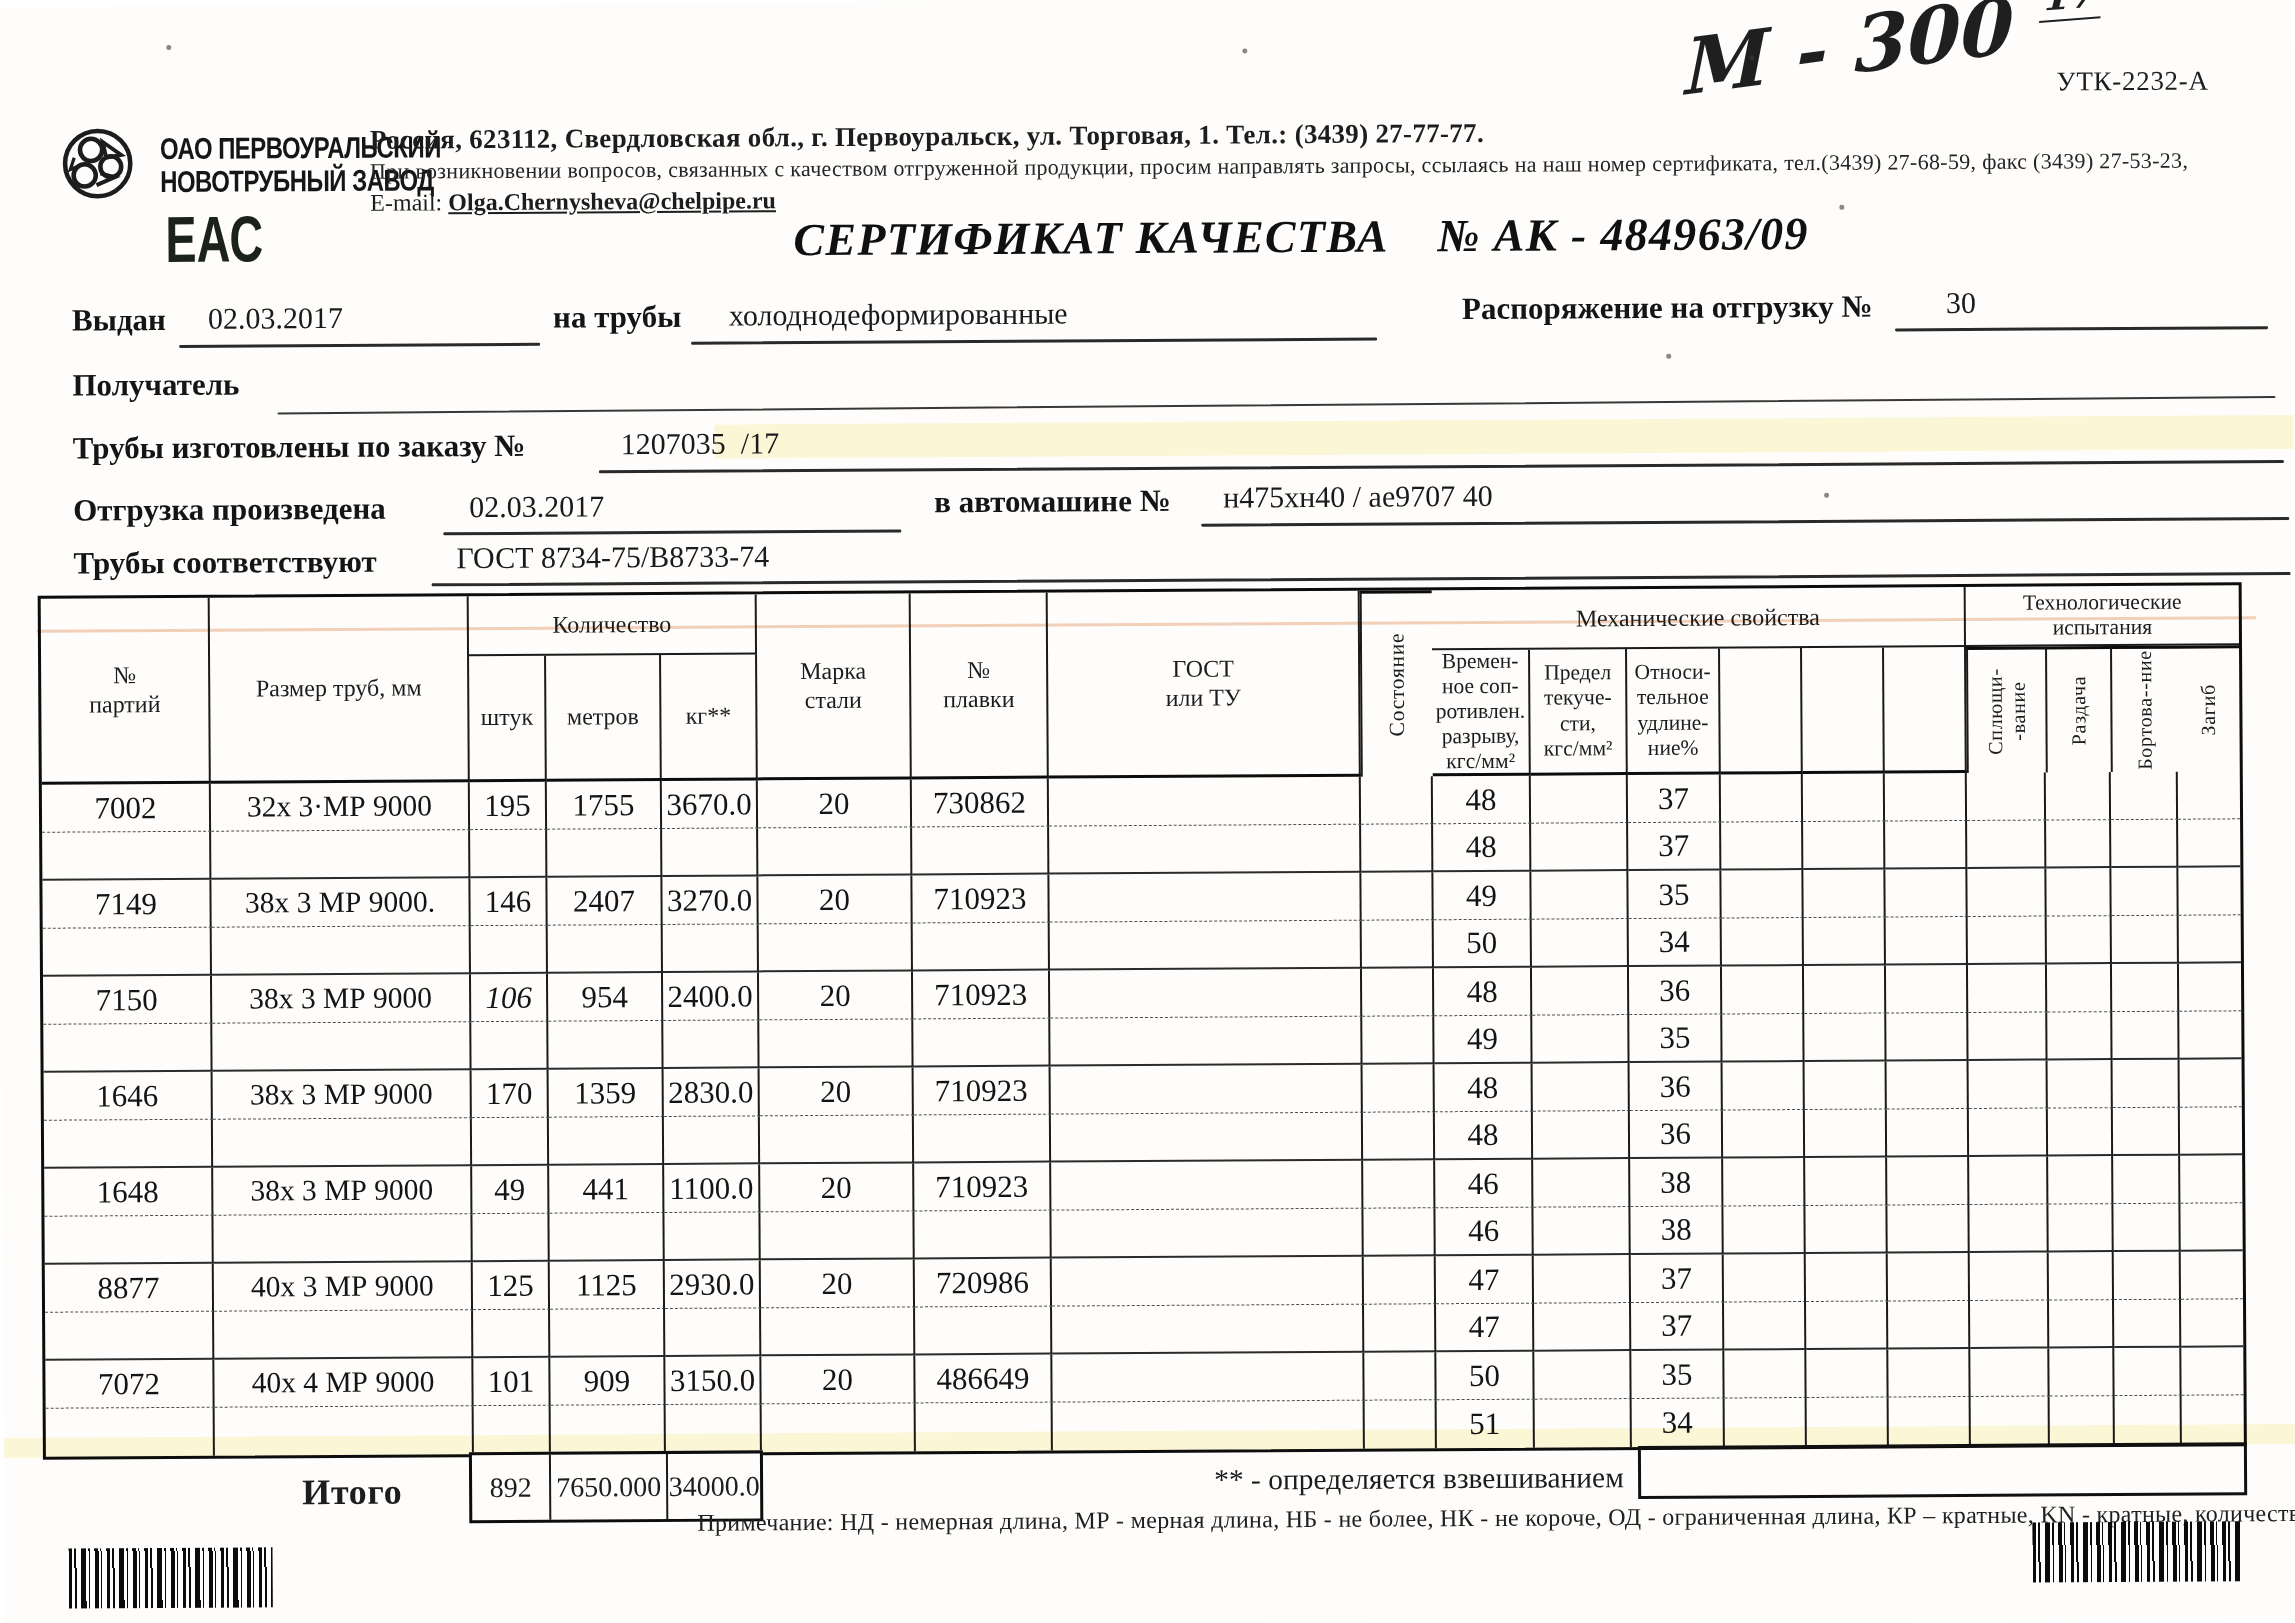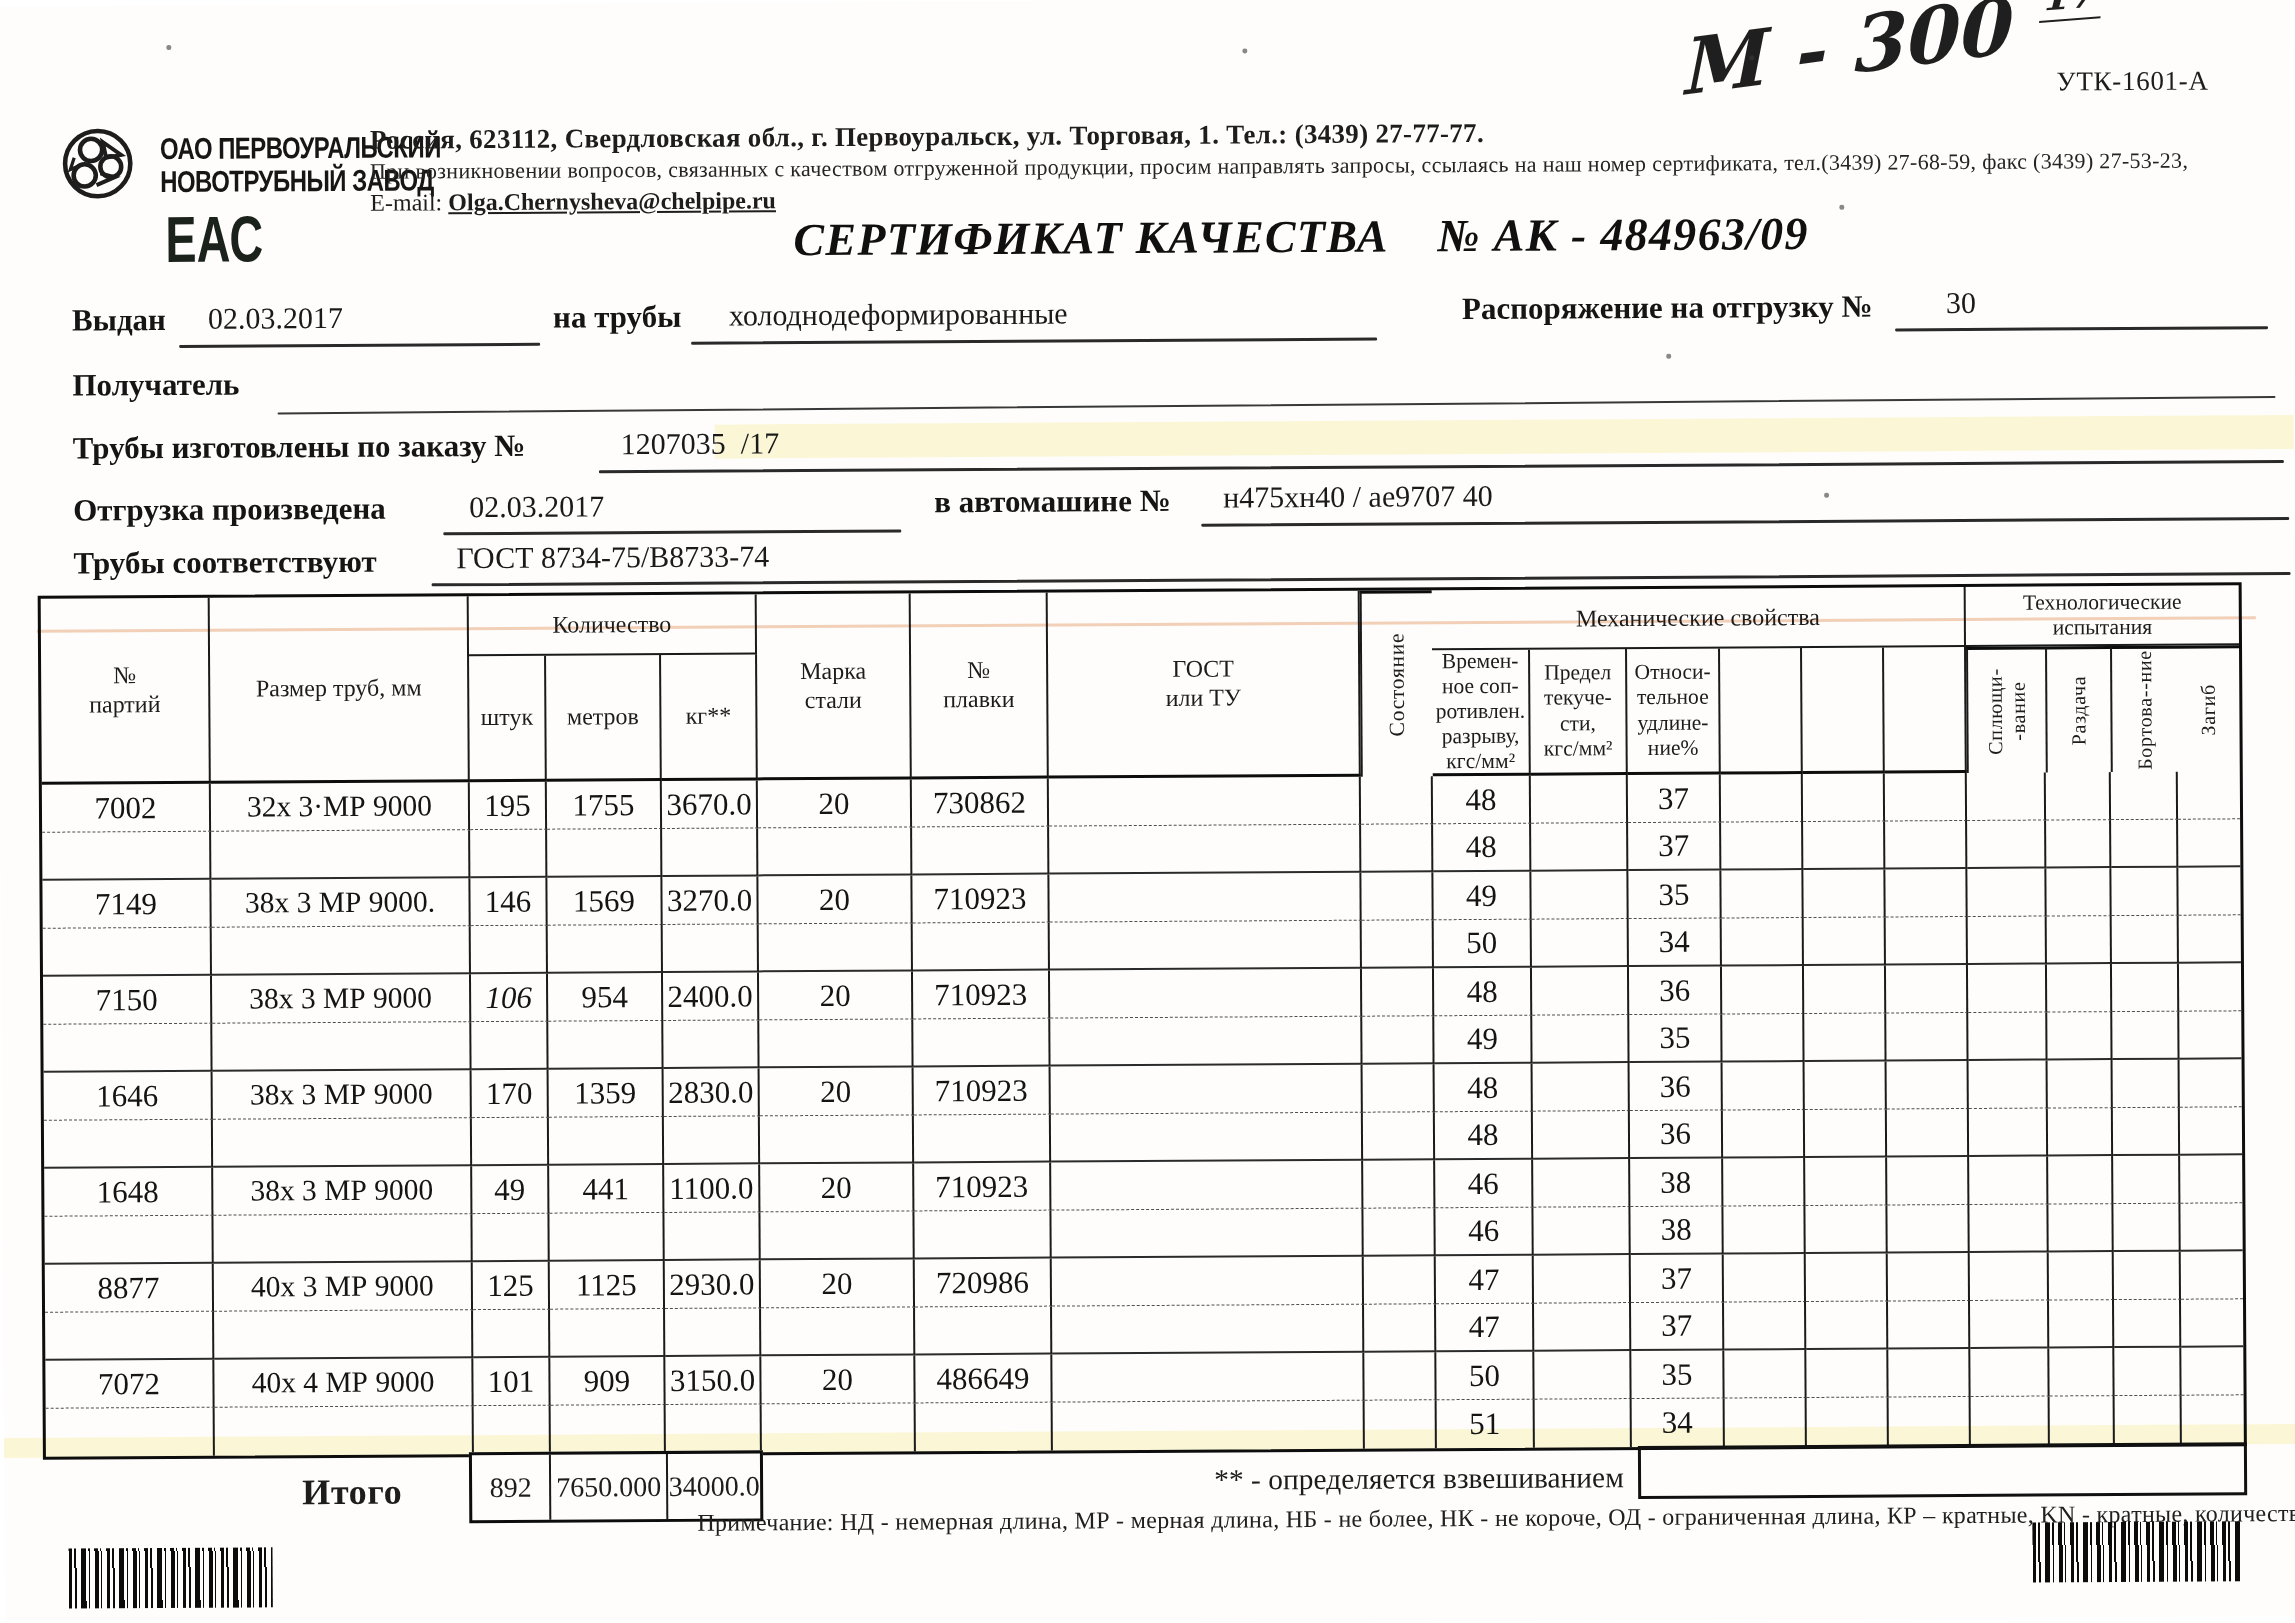--- a/index.html
+++ b/index.html
@@ -92,21 +92,21 @@
     <span class="email">Olga.Chernysheva@chelpipe.ru</span>
   </div>
 
   <div class="abs eac" style="left:169px;top:196px;">ЕАС</div>
 
   <div class="abs handwrite" style="left:1689px;top:26px;">
     <span>М - 300</span>
     <span class="handsup">17</span>
   </div>
 
-  <div class="abs formcode" style="left:2061px;top:72px;">УТК-1601-А</div>
+  <div class="abs formcode" style="left:2061px;top:72px;">УТК-2232-А</div>
 
   <div class="abs doctitle" style="left:797px;top:211px;">
     <span>СЕРТИФИКАТ КАЧЕСТВА</span>
     <span class="num">№</span>
     <span>АК -  484963/09</span>
   </div>
 
   <div class="abs hl-yellow" style="left:717px;top:422px;width:1579px;height:34px;"></div>
   <div class="abs hl-pink" style="left:38px;top:623px;width:2219px;height:3.3px;"></div>
   <div class="abs hl-yellow" style="left:0px;top:1431px;width:2295px;height:19.6px;"></div>
@@ -270,21 +270,21 @@
         <div class="cell dc bdash" style="grid-area: 5 / 1 / span 1 / span 1;">
           <div>7149</div>
         </div>
         <div class="cell dc bdash" style="grid-area: 5 / 2 / span 1 / span 1; font-size: 29.5px;">
           <div>38х 3 МР 9000.</div>
         </div>
         <div class="cell dc bdash" style="grid-area: 5 / 3 / span 1 / span 1;">
           <div>146</div>
         </div>
         <div class="cell dc bdash" style="grid-area: 5 / 4 / span 1 / span 1;">
-          <div>1569</div>
+          <div>2407</div>
         </div>
         <div class="cell dc bdash" style="grid-area: 5 / 5 / span 1 / span 1;">
           <div>3270.0</div>
         </div>
         <div class="cell dc bdash" style="grid-area: 5 / 6 / span 1 / span 1;">
           <div>20</div>
         </div>
         <div class="cell dc bdash" style="grid-area: 5 / 7 / span 1 / span 1;">
           <div>710923</div>
         </div>

